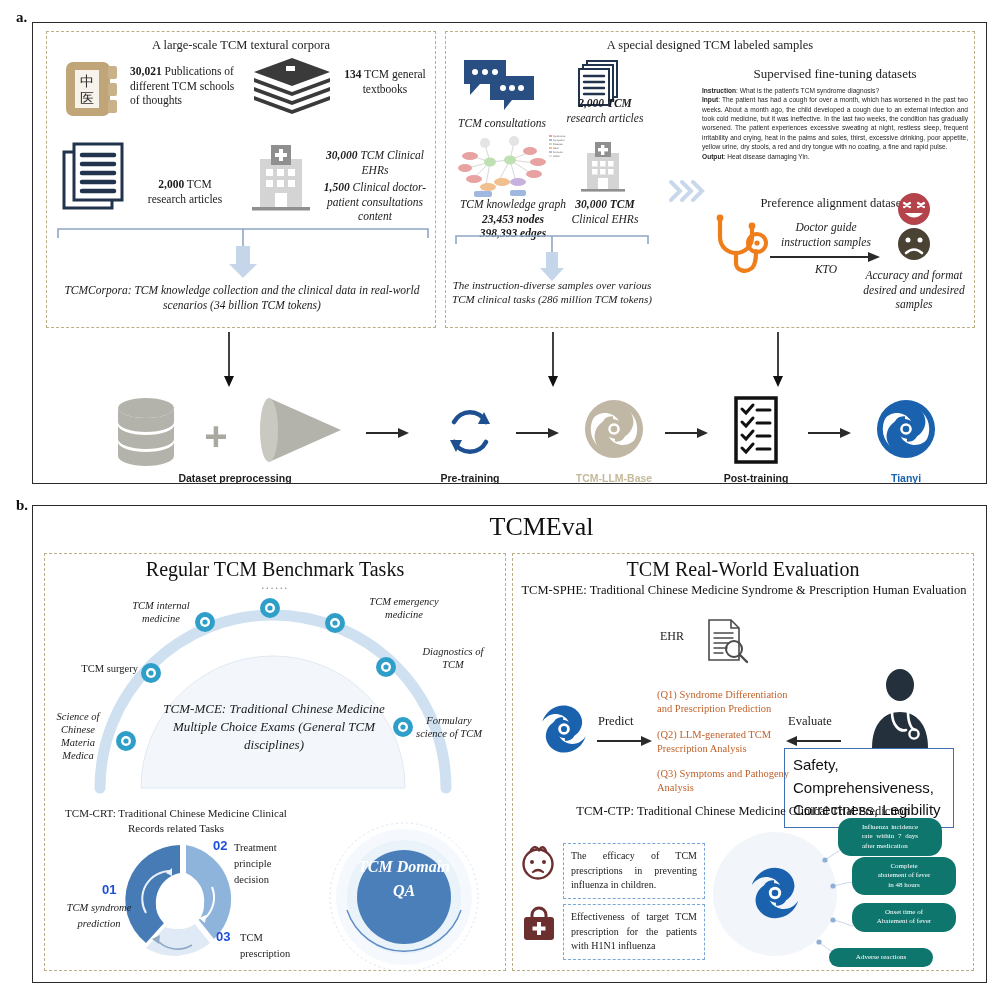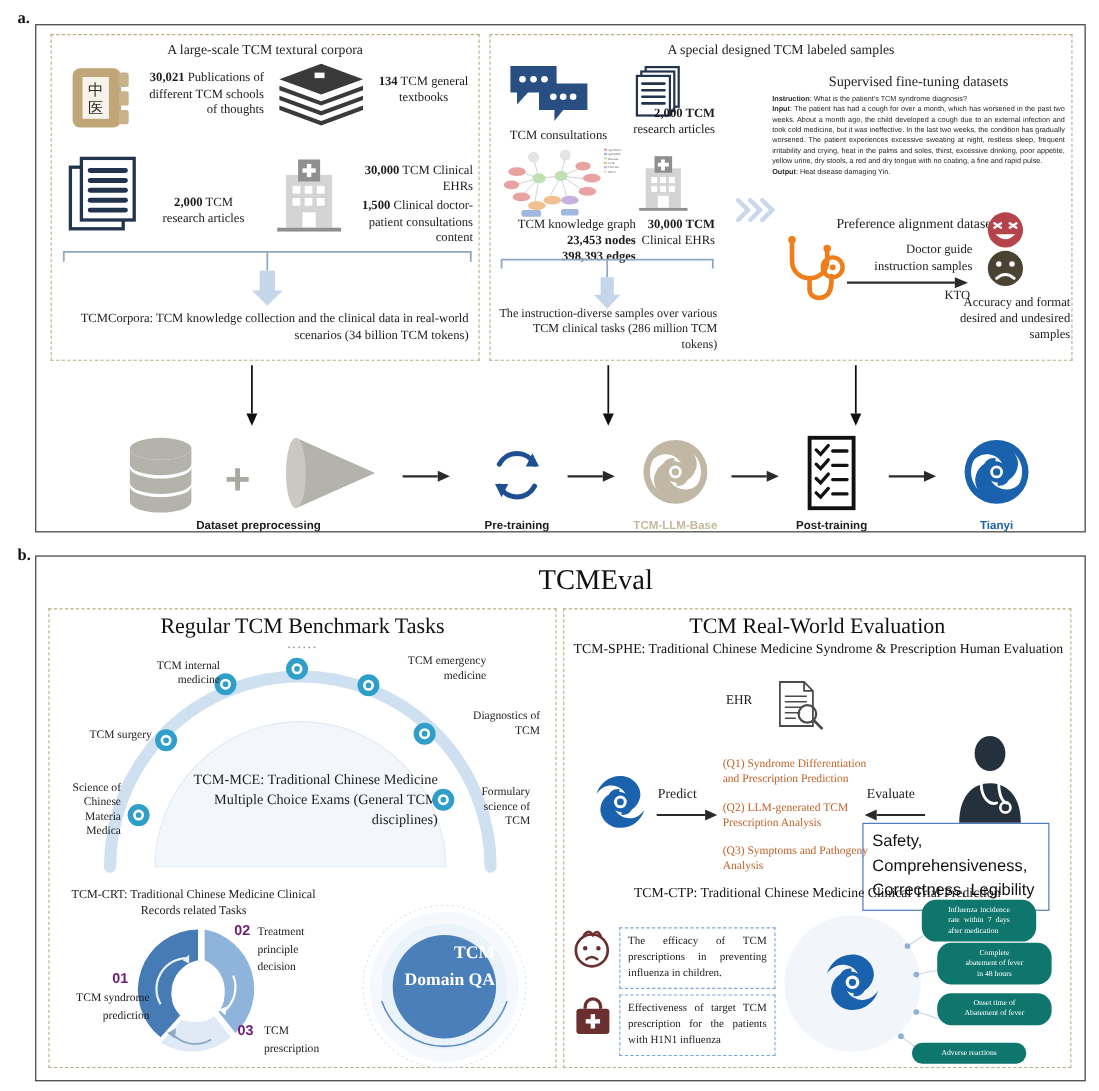--- a/index.html
+++ b/index.html
@@ -15,21 +15,21 @@
   }
   .outer-box{
     position:absolute; border:1.6px solid #2b2b2b; background:#fff;
   }
   .dash-box{
     position:absolute; border:1.5px dashed #b9ae85; background:#fff;
   }
   .ttl{ position:absolute; text-align:center; font-size:12.5px; color:#1d1d1d; }
   .lbl{ position:absolute; font-size:11.5px; line-height:1.28; color:#1b1b1b; }
   .lbl b{ font-weight:bold; }
-  .ctr{ text-align:right; }
+  .ctr{ text-align:center;font-style:italic; }
   .bigttl{
     position:absolute; text-align:center; font-size:26px; color:#111;
     font-family:"Liberation Serif",serif;
   }
   .secttl{ position:absolute; text-align:center; font-size:20px; color:#111; }
   .subttl{ position:absolute; text-align:center; font-size:12.5px; color:#111; line-height:1.3;}
   svg{ position:absolute; overflow:visible; }
   .sfttext{
     position:absolute; font-family:"Liberation Sans",sans-serif;
     font-size:6.6px; line-height:1.42; text-align:justify; color:#262626;
@@ -49,21 +49,21 @@
   .pill.c{ text-align:center; }
   .ctpbox{
     position:absolute; border:1px dashed #7ba7d8; padding:5px 7px;
     font-size:10px; line-height:1.45; text-align:justify; color:#1b1b1b;
   }
   .critbox{
     position:absolute; border:1.3px solid #3f6fb5; padding:5px 8px;
     font-family:"Liberation Sans",sans-serif; font-size:15px; line-height:1.5; color:#111;
   }
   .numbadge{ position:absolute; font-family:"Liberation Sans",sans-serif;
-    font-weight:bold; font-size:13px; color:#701a75; }
+    font-weight:bold; font-size:13px; color:#1d4ed8; }
   .crtlbl{ position:absolute; font-size:10.5px; line-height:1.5; color:#1b1b1b; }
 </style>
 </head>
 <body>
 
 <div class="panel-letter" style="left:16px; top:9px;">a.</div>
 
 <div class="outer-box" style="left:32px; top:22px; width:955px; height:462px;"></div>
 
 <div class="dash-box" style="left:46px; top:31px; width:390px; height:297px;"></div>
@@ -73,21 +73,21 @@
 <svg style="left:62px; top:58px;" width="62" height="62" viewBox="0 0 62 62">
   <rect x="4" y="4" width="44" height="54" rx="7" fill="#bfa577"></rect>
   <rect x="46" y="8" width="9" height="13" rx="2" fill="#c9b189"></rect>
   <rect x="46" y="25" width="9" height="13" rx="2" fill="#c9b189"></rect>
   <rect x="46" y="42" width="9" height="13" rx="2" fill="#c9b189"></rect>
   <rect x="13" y="12" width="24" height="38" fill="#f7f3ea"></rect>
   <text x="25" y="28" font-size="14" text-anchor="middle" fill="#2a2a2a" font-family="DejaVu Sans, sans-serif">中</text>
   <text x="25" y="45" font-size="14" text-anchor="middle" fill="#2a2a2a" font-family="DejaVu Sans, sans-serif">医</text>
 </svg>
 
-<div class="lbl" style="left:130px; top:64px; width:110px; text-align:right;">
+<div class="lbl" style="left:130px; top:64px; width:110px; text-align:left;">
   <b>30,021</b>
   <span>Publications of different TCM schools of thoughts</span>
 </div>
 
 <svg style="left:252px; top:56px;" width="80" height="62" viewBox="0 0 80 62">
   <g fill="#3a3a3a">
     <path d="M40 2 L78 16 L40 30 L2 16 Z"></path>
     <rect x="34" y="10" width="9" height="5" fill="#fff"></rect>
     <path d="M2 22 L40 36 L78 22 L78 26 L40 40 L2 26 Z"></path>
     <path d="M2 31 L40 45 L78 31 L78 35 L40 49 L2 35 Z"></path>

